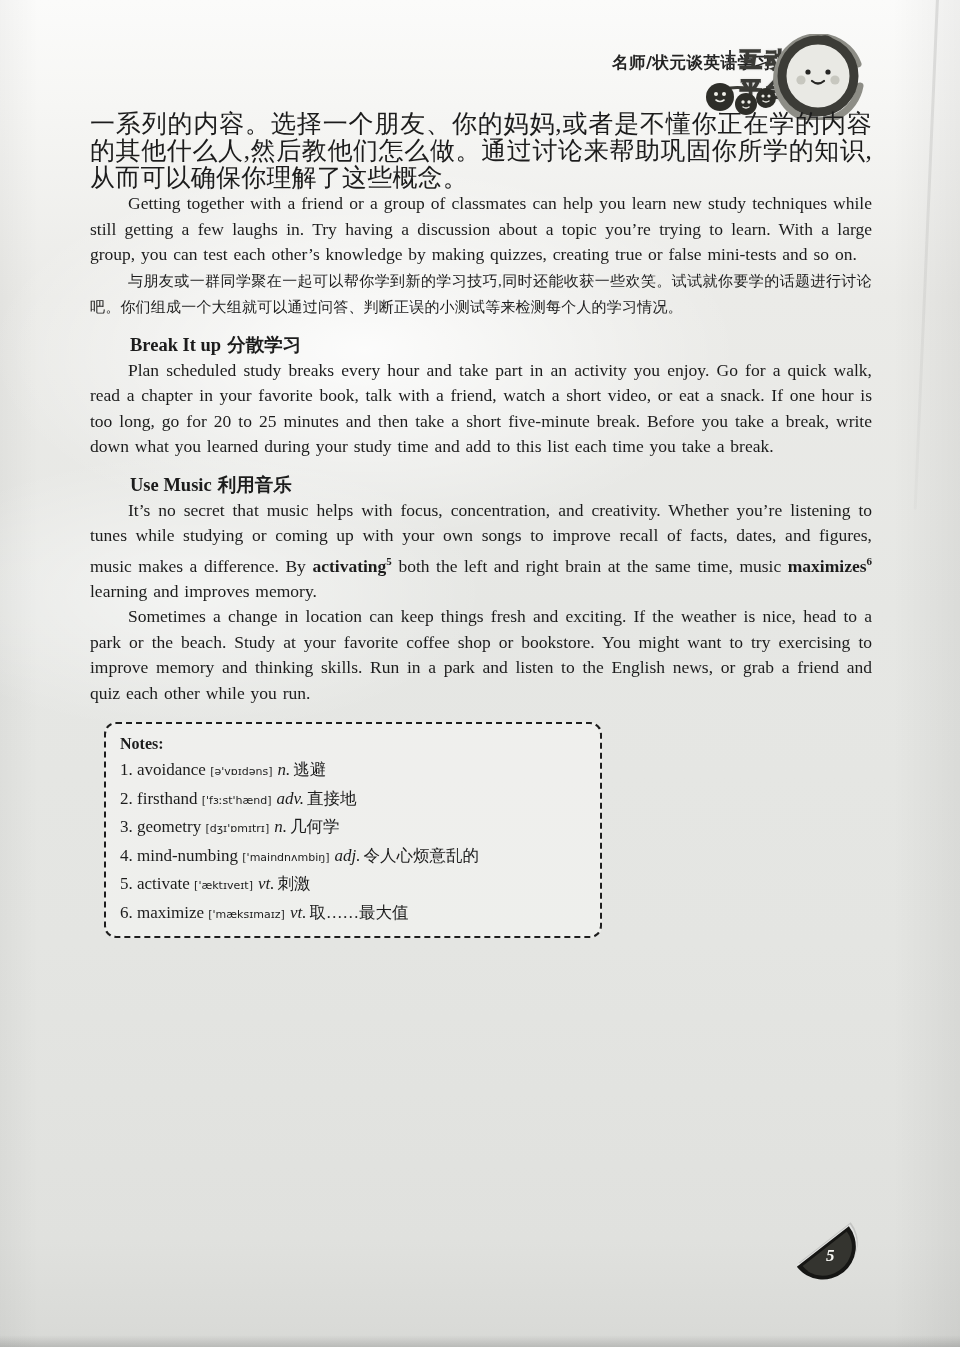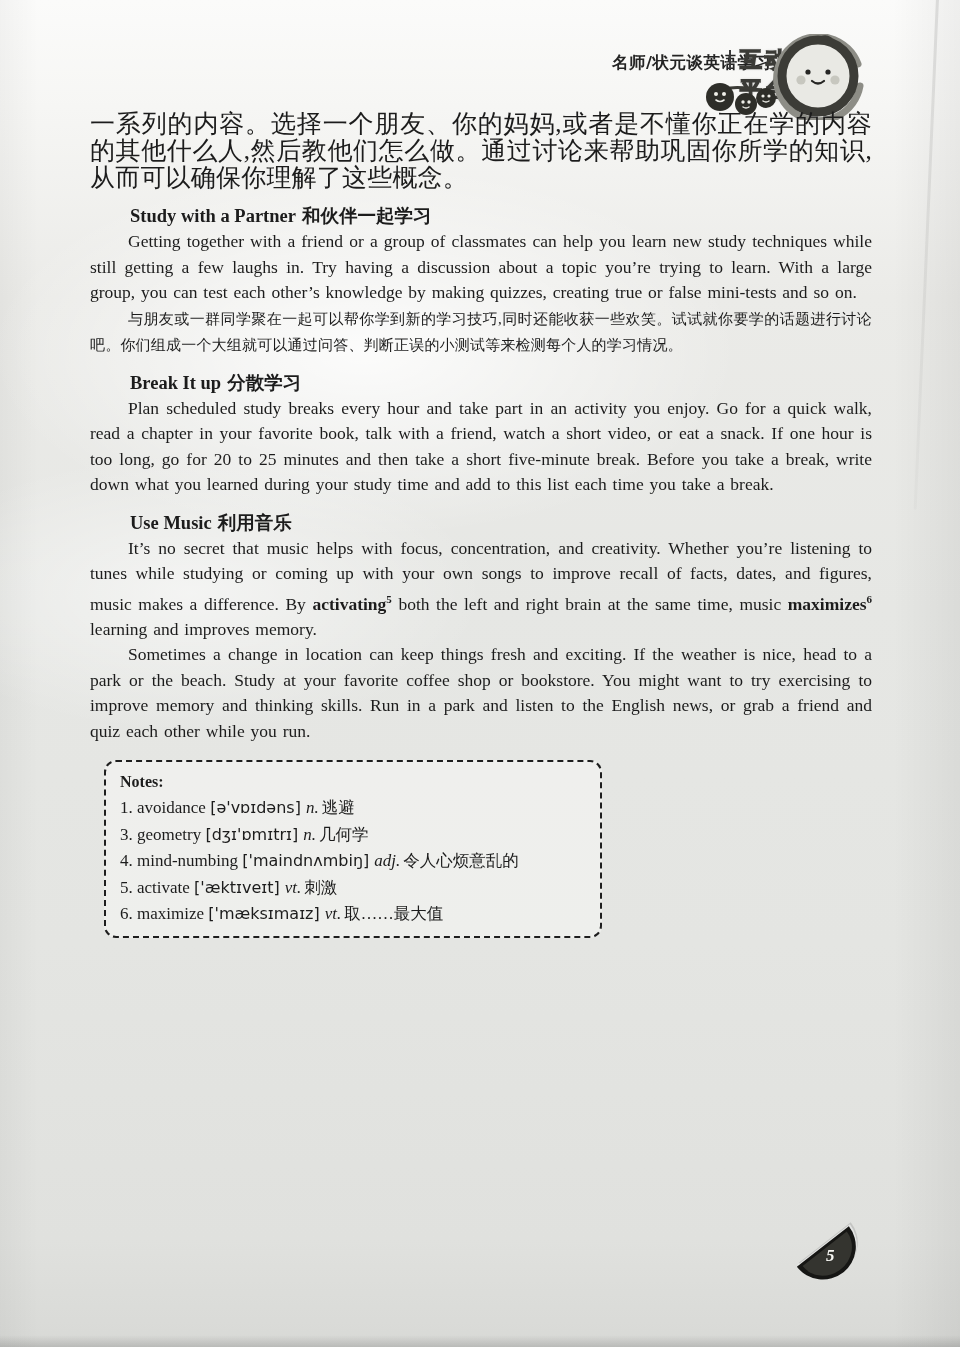--- a/index.html
+++ b/index.html
@@ -47,21 +47,21 @@
   sup{font-size:11px;font-weight:bold;}
   b.kw{font-weight:bold;}
 
   
   .notes{margin:16px 0 0 14px;width:468px;
     border:2.5px dashed #1e1e1e;border-radius:12px;
     padding:6px 12px 8px 14px;background:rgba(250,250,248,.45);}
   .notes-title{font-weight:bold;font-size:16px;line-height:27px;}
   .notes ol{list-style:none;margin:0;padding:0;}
   .notes li{font-size:17px;line-height:26.5px;white-space:nowrap;}
-  .notes .phon{font-family:"DejaVu Sans","Liberation Sans",sans-serif;font-size:16px;}
+  .notes .phon{font-family:"DejaVu Sans","Liberation Sans",sans-serif;font-size:11px;}
   .notes .pos{font-style:italic;margin:0 3px 0 5px;}
   .notes .zh-mean{font-size:16.5px;}
 
   
   .melon{position:absolute;top:1243px;left:800px;width:66px;height:33px;
     transform:rotate(-38deg);}
   .melon .rind{position:absolute;left:0;top:0;width:66px;height:33px;
     background:#161614;border-radius:0 0 50% 50% / 0 0 100% 100%;
     box-shadow:2px -1px 0 rgba(255,255,255,.55), 4px -2px 0 rgba(0,0,0,.12);}
   .melon .flesh{position:absolute;left:5px;top:3px;width:56px;height:26px;
@@ -107,36 +107,36 @@
         <circle cx="79" cy="62" r="1.6" fill="#efefe9"></circle>
         <path d="M 73 67 Q 76 69 79 67" fill="none" stroke="#efefe9" stroke-width="1.4" stroke-linecap="round"></path>
       </g>
     </svg>
   </div>
 
   <div class="content">
 
     <p class="zh zh-intro">一系列的内容。选择一个朋友、你的妈妈,或者是不懂你正在学的内容的其他什么人,然后教他们怎么做。通过讨论来帮助巩固你所学的知识,从而可以确保你理解了这些概念。</p>
 
-    <h2><span>Study with a Partner</span><span class="h-zh">和伙伴一起学习</span></h2>
     <p class="en">Getting together with a friend or a group of classmates can help you learn new study techniques while still getting a few laughs in. Try having a discussion about a topic you’re trying to learn. With a large group, you can test each other’s knowledge by making quizzes, creating true or false mini-tests and so on.</p>
     <p class="zh">与朋友或一群同学聚在一起可以帮你学到新的学习技巧,同时还能收获一些欢笑。试试就你要学的话题进行讨论吧。你们组成一个大组就可以通过问答、判断正误的小测试等来检测每个人的学习情况。</p>
 
     <h2><span>Break It up</span><span class="h-zh">分散学习</span></h2>
     <p class="en">Plan scheduled study breaks every hour and take part in an activity you enjoy. Go for a quick walk, read a chapter in your favorite book, talk with a friend, watch a short video, or eat a snack. If one hour is too long, go for 20 to 25 minutes and then take a short five-minute break. Before you take a break, write down what you learned during your study time and add to this list each time you take a break.</p>
 
     <h2><span>Use Music</span><span class="h-zh">利用音乐</span></h2>
     <p class="en"><span>It’s no secret that music helps with focus, concentration, and creativity. Whether you’re listening to tunes while studying or coming up with your own songs to improve recall of facts, dates, and figures, music makes a difference. By </span><b class="kw">activating</b><sup>5</sup><span> both the left and right brain at the same time, music </span><b class="kw">maximizes</b><sup>6</sup><span> learning and improves memory.</span></p>
 
     <p class="en">Sometimes a change in location can keep things fresh and exciting. If the weather is nice, head to a park or the beach. Study at your favorite coffee shop or bookstore. You might want to try exercising to improve memory and thinking skills. Run in a park and listen to the English news, or grab a friend and quiz each other while you run.</p>
 
     <div class="notes">
       <div class="notes-title">Notes:</div>
       <ol>
         <li><span>1.</span> <span>avoidance</span> <span class="phon">[ə'vɒɪdəns]</span><span class="pos">n.</span><span class="zh-mean">逃避</span></li>
+        <li><span>2.</span> <span>firsthand</span> <span class="phon">['fɜːst'hænd]</span><span class="pos">adv.</span><span class="zh-mean">直接地</span></li>
         <li><span>3.</span> <span>geometry</span> <span class="phon">[dʒɪ'ɒmɪtrɪ]</span><span class="pos">n.</span><span class="zh-mean">几何学</span></li>
         <li><span>4.</span> <span>mind-numbing</span> <span class="phon">['maindnʌmbiŋ]</span><span class="pos">adj.</span><span class="zh-mean">令人心烦意乱的</span></li>
         <li><span>5.</span> <span>activate</span> <span class="phon">['æktɪveɪt]</span><span class="pos">vt.</span><span class="zh-mean">刺激</span></li>
         <li><span>6.</span> <span>maximize</span> <span class="phon">['mæksɪmaɪz]</span><span class="pos">vt.</span><span class="zh-mean">取……最大值</span></li>
       </ol>
     </div>
 
   </div>
 
   <div class="melon">

